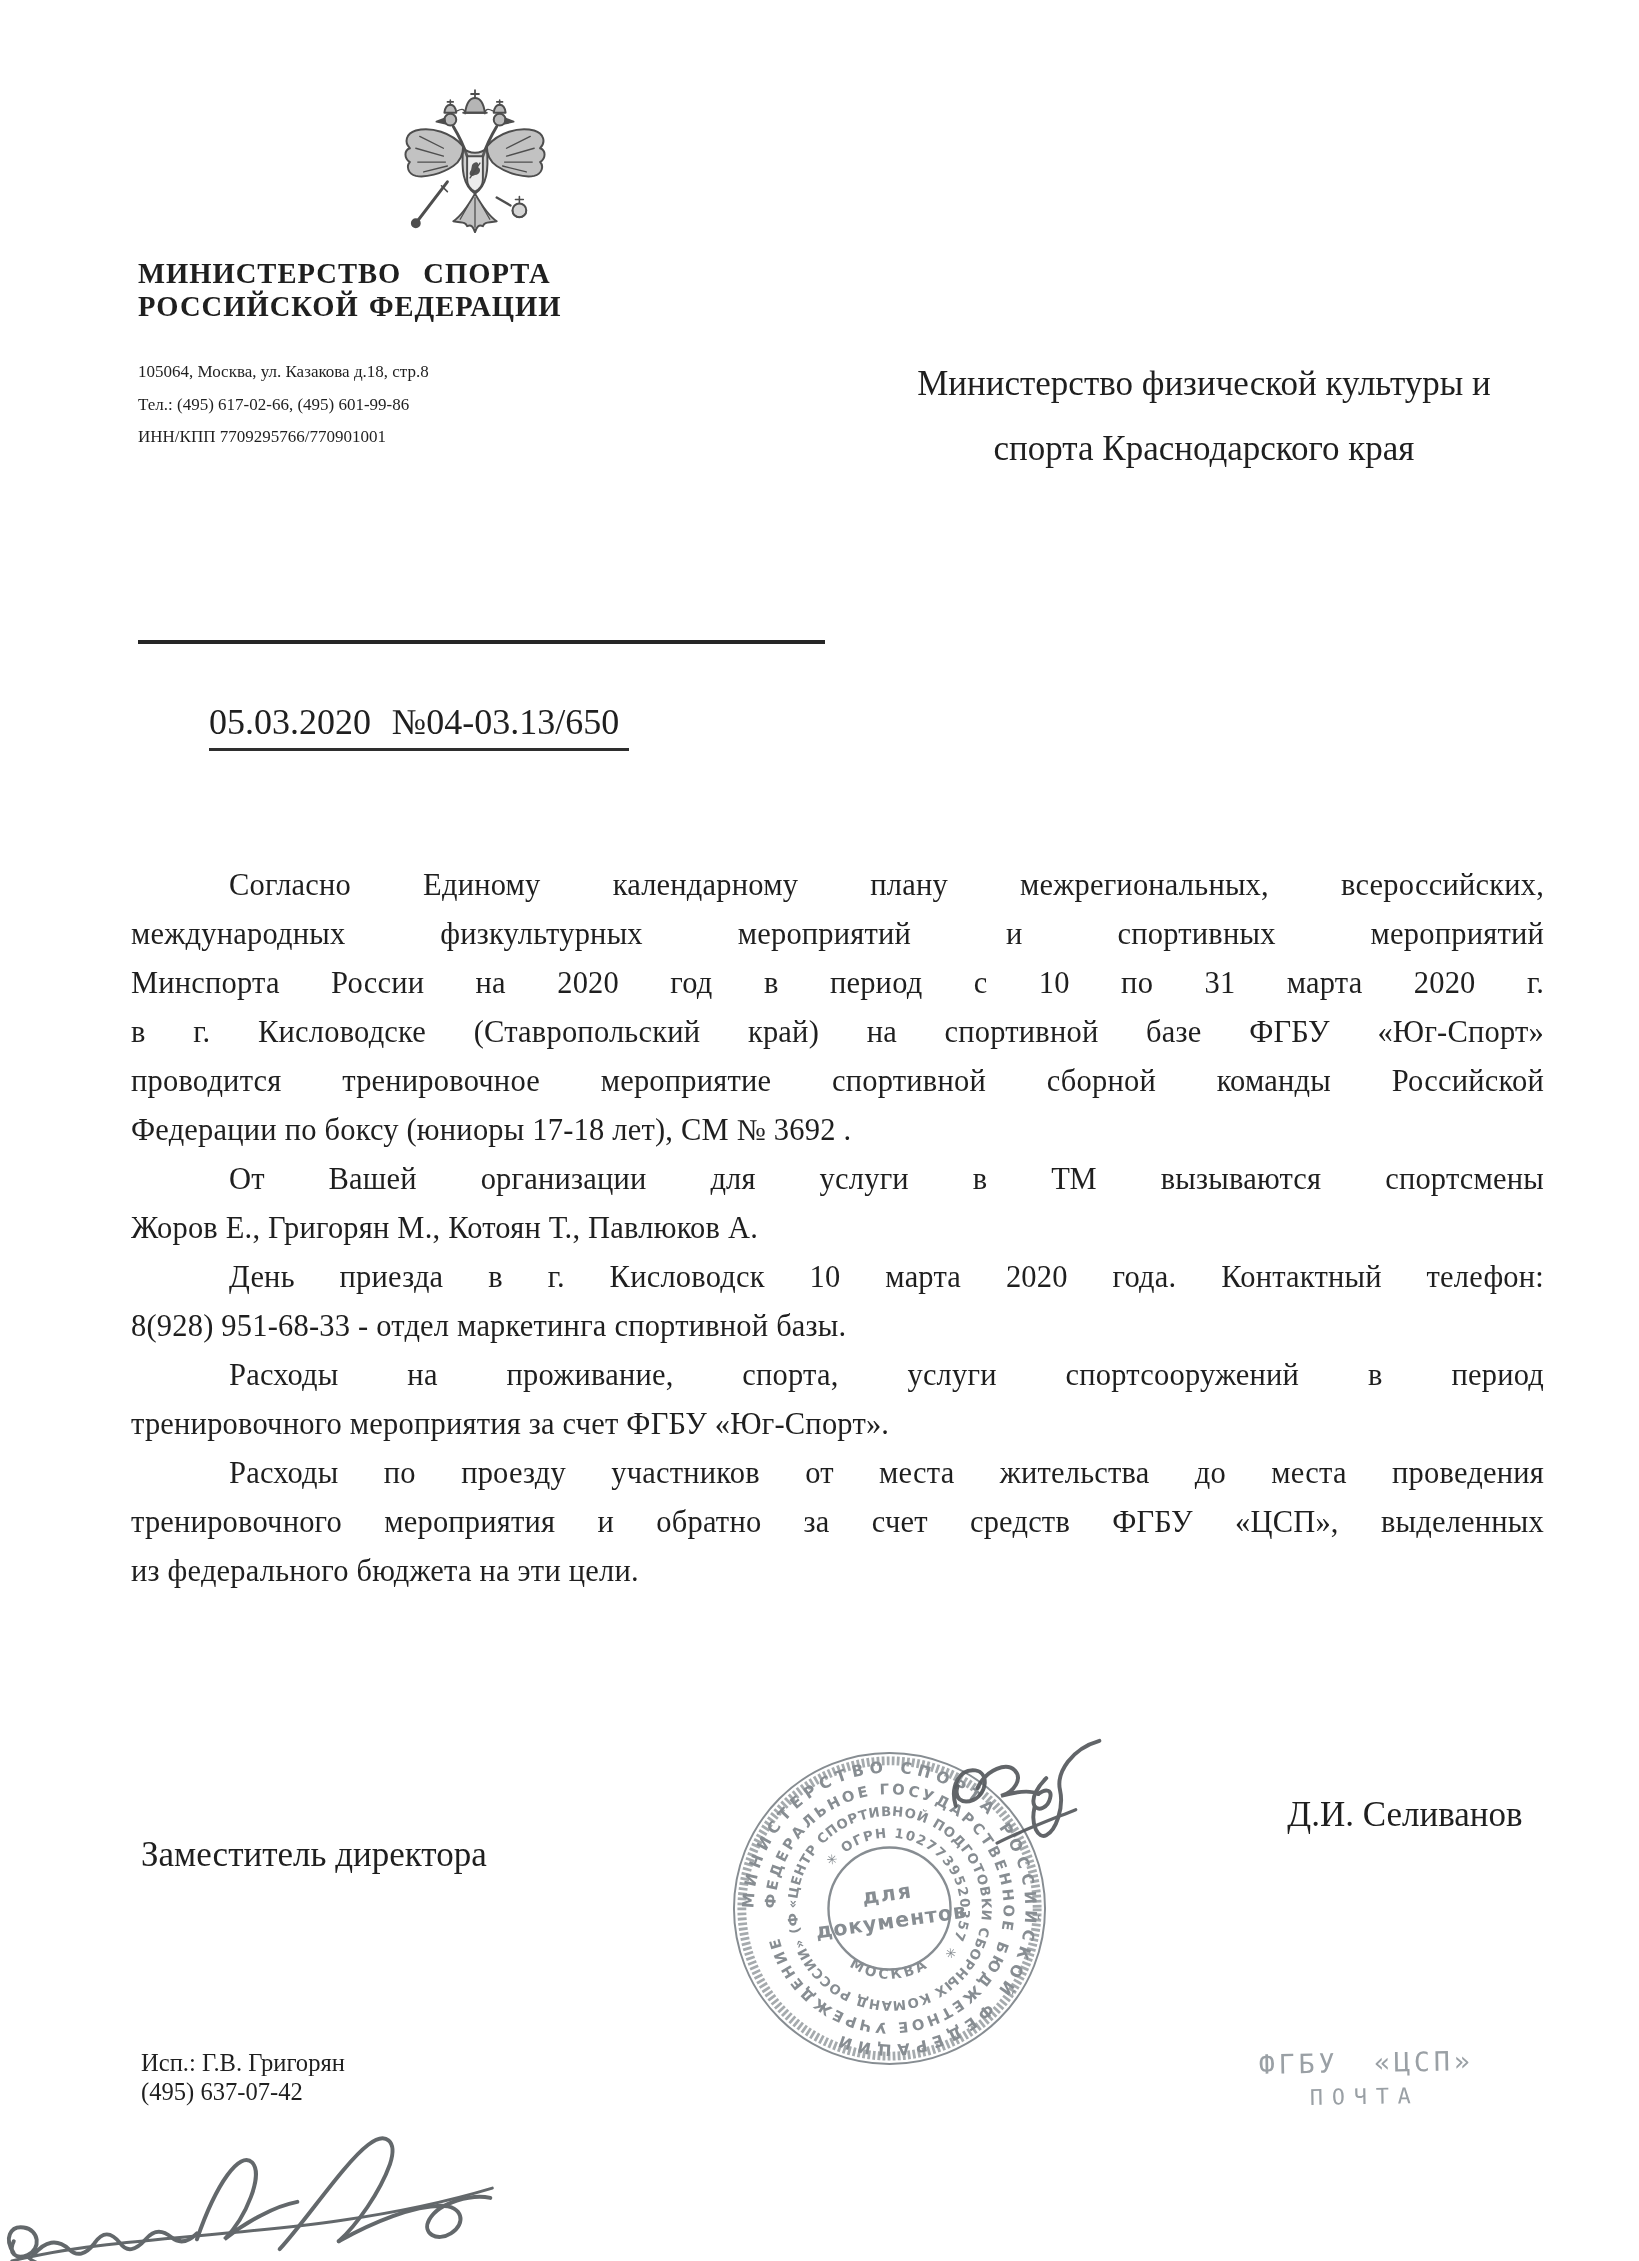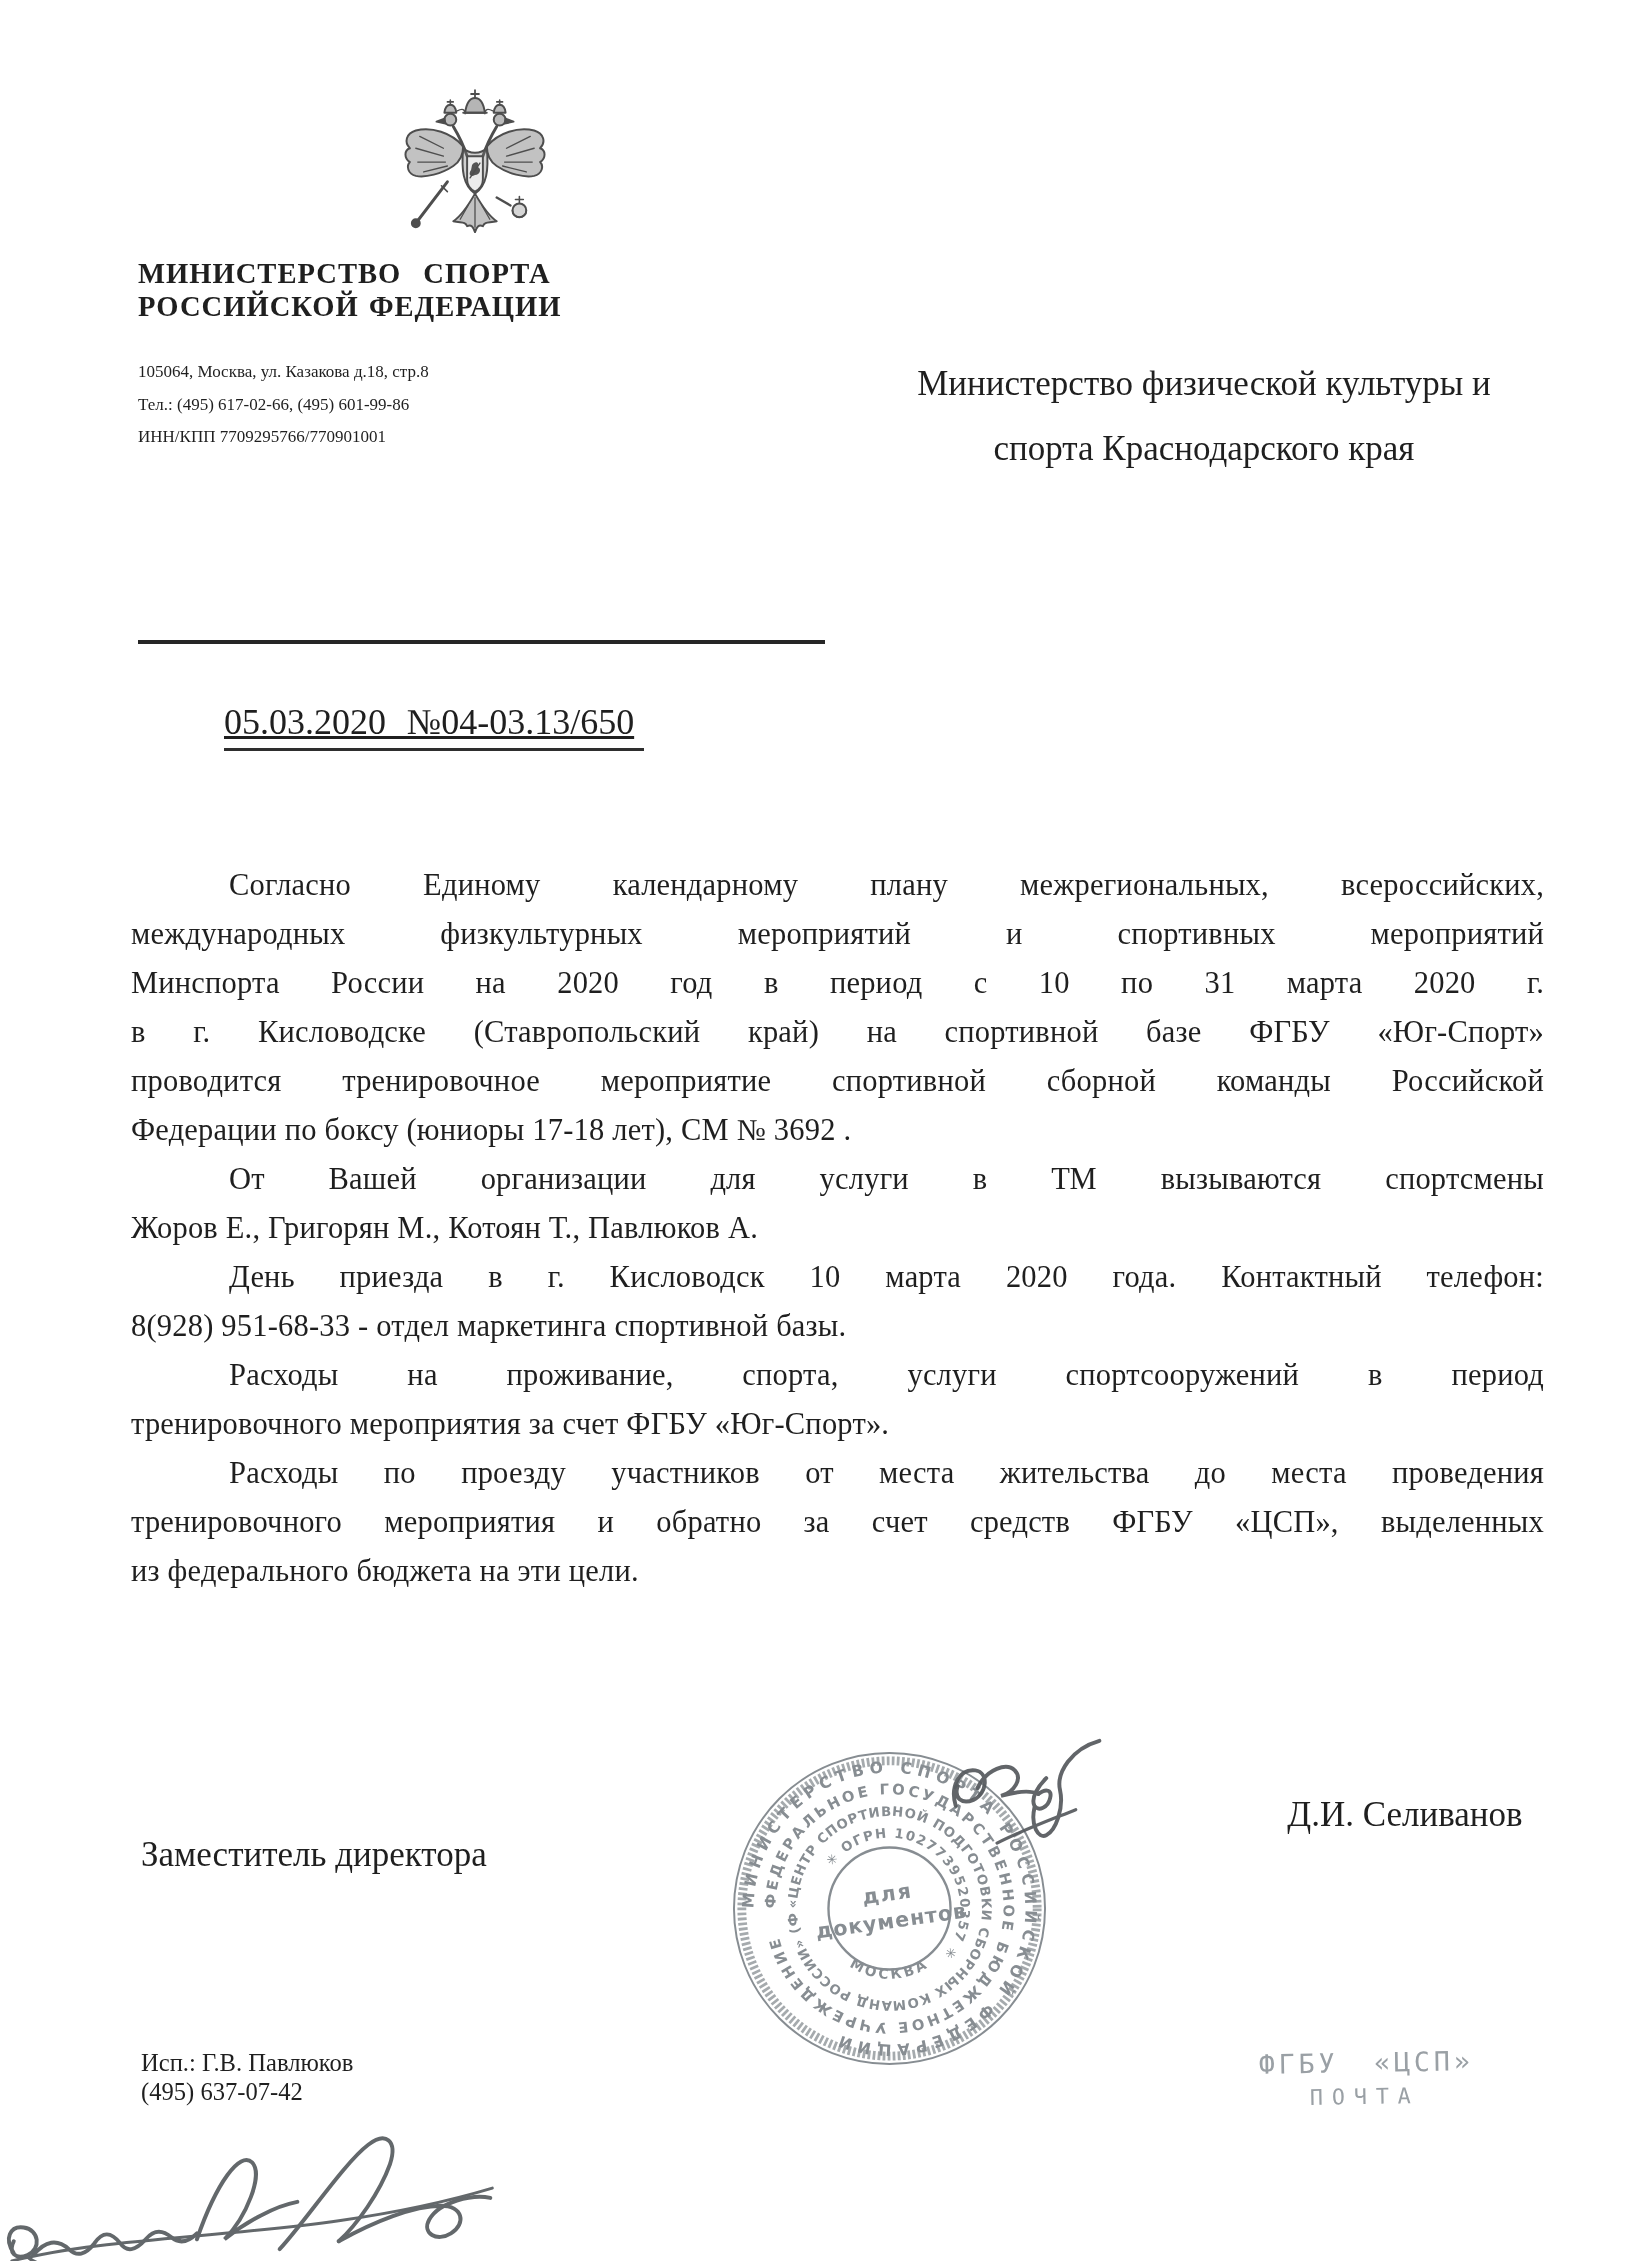--- a/index.html
+++ b/index.html
@@ -14,22 +14,22 @@
   
   .emblem { left:402px; top:87px; width:146px; height:160px; }
   .lh-left { left:138px; top:257px; width:690px; text-align:left; }
   .lh-ministry { font-size:28.6px; font-weight:bold; line-height:33px; letter-spacing:1px; word-spacing:13.8px; }
   .lh-ministry2 { word-spacing:2px; }
   .lh-org { font-size:30.5px; line-height:36px; letter-spacing:0.5px; margin-top:27.6px; }
   .lh-org .bold { font-weight:bold; }
   .lh-contacts { font-size:17px; line-height:32.5px; margin-top:33px; }
   .recipient { left:859px; top:351px; width:690px; text-align:center; font-size:35px; line-height:65px; }
   .rule { left:138px; top:640px; width:687px; height:3.9px; background:#262626; }
-  .ref { left:224px; top:701px; font-size:36px; word-spacing:11.8px;
-         border-bottom:3px solid #2e2e2e; padding:0 9.9px 4.9px 0;text-decoration:underline; }
+  .ref { left:209px; top:701px; font-size:36px; word-spacing:11.8px;
+         border-bottom:3px solid #2e2e2e; padding:0 9.9px 4.9px 0; }
 
   
   .body-text { left:131px; top:861px; width:1413px; font-size:30.5px; letter-spacing:0.2px; }
   .bline { line-height:49px; height:49px; }
   .j { text-align:justify; text-align-last:justify; }
   .ind { text-indent:98px; }
 
   
   .sig-title { left:141px; top:1795px; font-size:35px;margin-top:40px; }
   .sig-name { left:1261px; top:1795px; width:288px; font-size:35px; text-align:center; }
@@ -162,21 +162,21 @@
     <g fill="none" stroke="#55595d" stroke-width="4" stroke-linecap="round" opacity=".92">
       <path d="M20,78 C14,58 24,40 40,42 C54,44 52,66 38,72 C26,77 18,70 22,58"></path>
       <path d="M42,60 C52,40 72,34 80,42 C88,50 80,64 66,68 C80,64 96,62 104,66"></path>
       <path d="M104,66 C112,60 118,62 116,70 C114,80 104,84 100,78 C96,70 104,58 112,50"></path>
       <path d="M100,80 C96,98 104,112 112,108 C122,103 130,80 126,62 C122,44 138,20 166,12"></path>
       <path d="M62,116 C85,104 112,94 142,82" stroke-width="3.2"></path>
     </g>
   </svg>
 
   <div class="abs executor">
-    <div>Исп.: Г.В. Павлюков</div>
+    <div>Исп.: Г.В. Григорян</div>
     <div>(495) 637-07-42</div>
   </div>
 
   <div class="abs mail-stamp">
     <div class="l1">ФГБУ «ЦСП»</div>
     <div class="l2">ПОЧТА</div>
   </div>
 
   <svg class="abs sig-bottom" viewBox="0 0 520 141" aria-hidden="true">
     <g fill="none" stroke="#53585c" stroke-width="4" stroke-linecap="round" opacity=".9">

